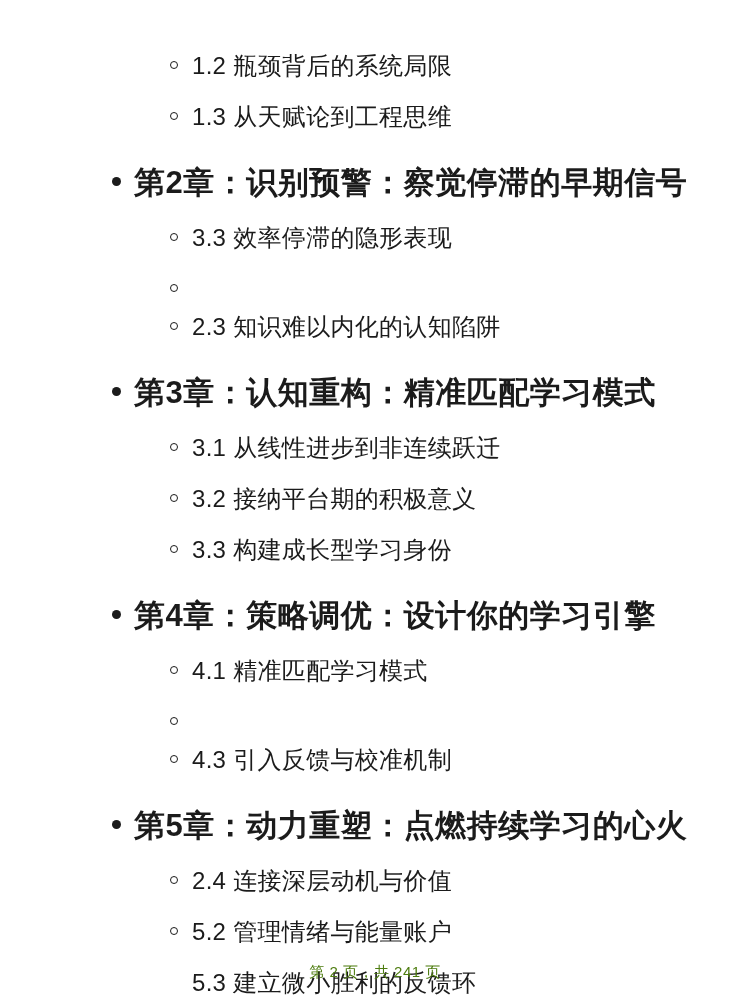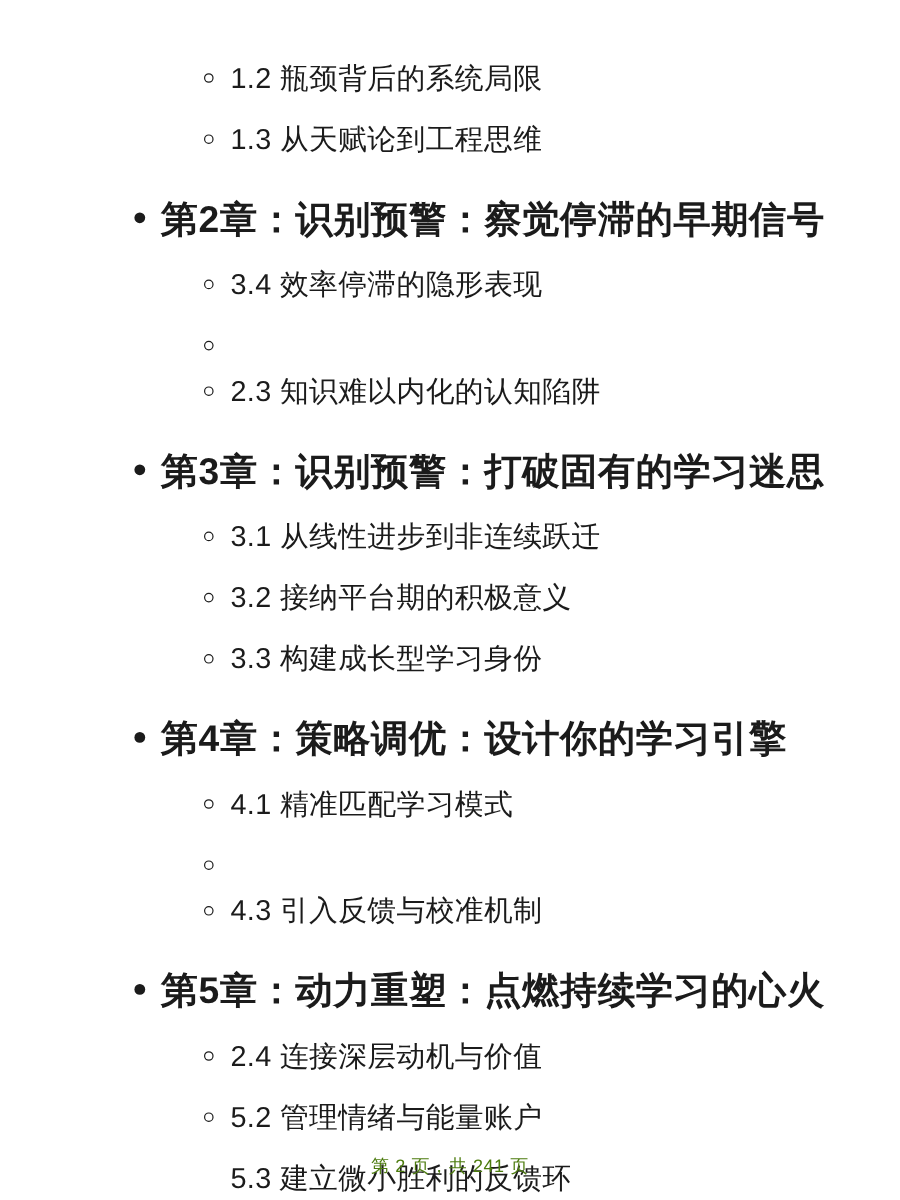--- a/index.html
+++ b/index.html
@@ -125,39 +125,39 @@
       <li class="toc-item lvl1">
         <span class="bullet">
           <i></i>
         </span>
         <span class="label">第2章：识别预警：察觉停滞的早期信号</span>
       </li>
       <li class="toc-item lvl2">
         <span class="bullet">
           <i></i>
         </span>
-        <span class="label">3.4 效率停滞的隐形表现</span>
+        <span class="label">3.3 效率停滞的隐形表现</span>
       </li>
       <li class="toc-item lvl2">
         <span class="bullet">
           <i></i>
         </span>
       </li>
       <li class="toc-item lvl2">
         <span class="bullet">
           <i></i>
         </span>
         <span class="label">2.3 知识难以内化的认知陷阱</span>
       </li>
       <li class="group-gap"></li>
       <li class="toc-item lvl1">
         <span class="bullet">
           <i></i>
         </span>
-        <span class="label">第3章：识别预警：打破固有的学习迷思</span>
+        <span class="label">第3章：认知重构：精准匹配学习模式</span>
       </li>
       <li class="toc-item lvl2">
         <span class="bullet">
           <i></i>
         </span>
         <span class="label">3.1 从线性进步到非连续跃迁</span>
       </li>
       <li class="toc-item lvl2">
         <span class="bullet">
           <i></i>

